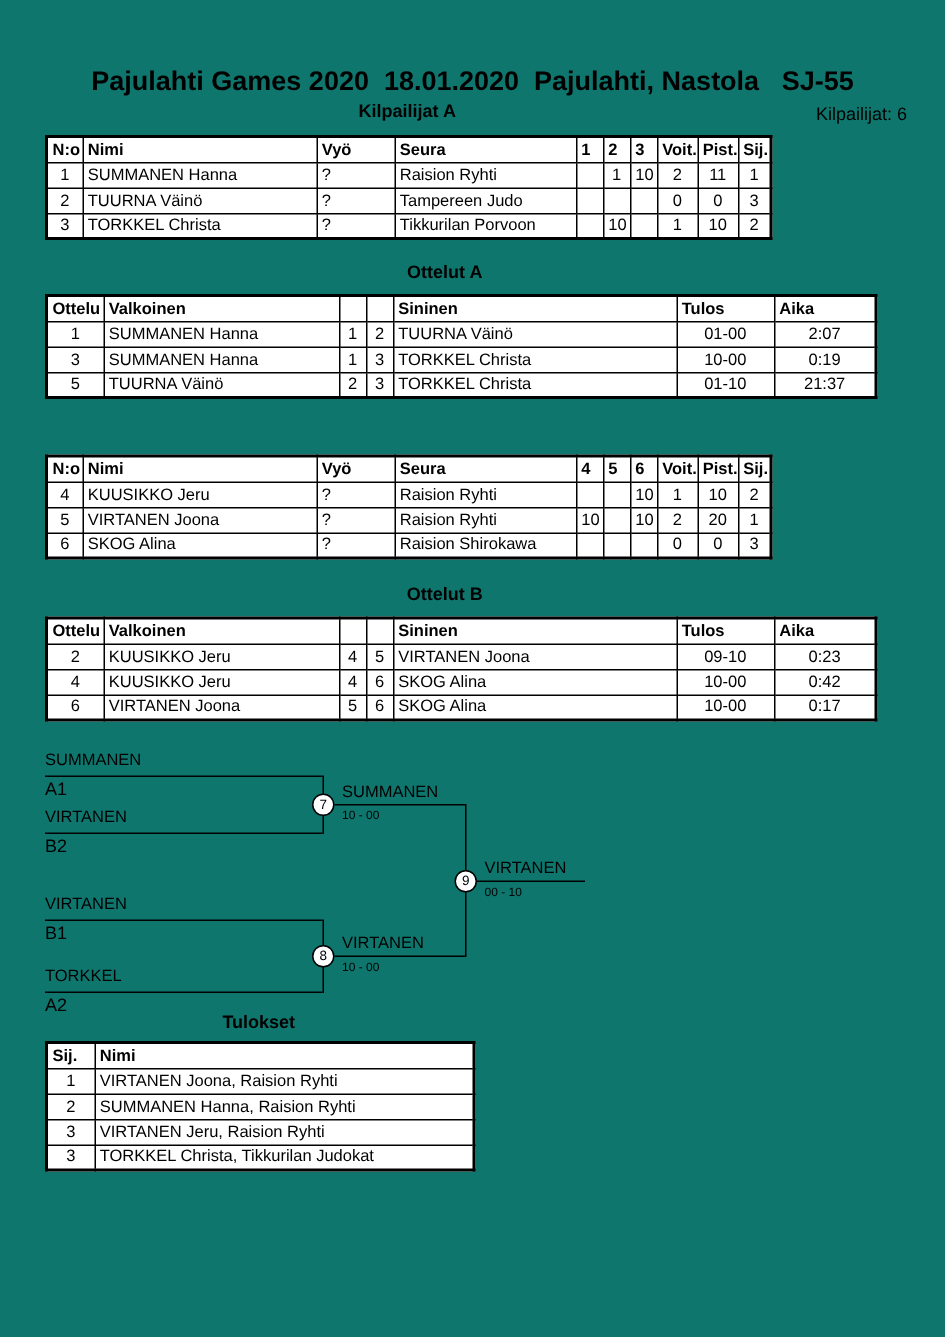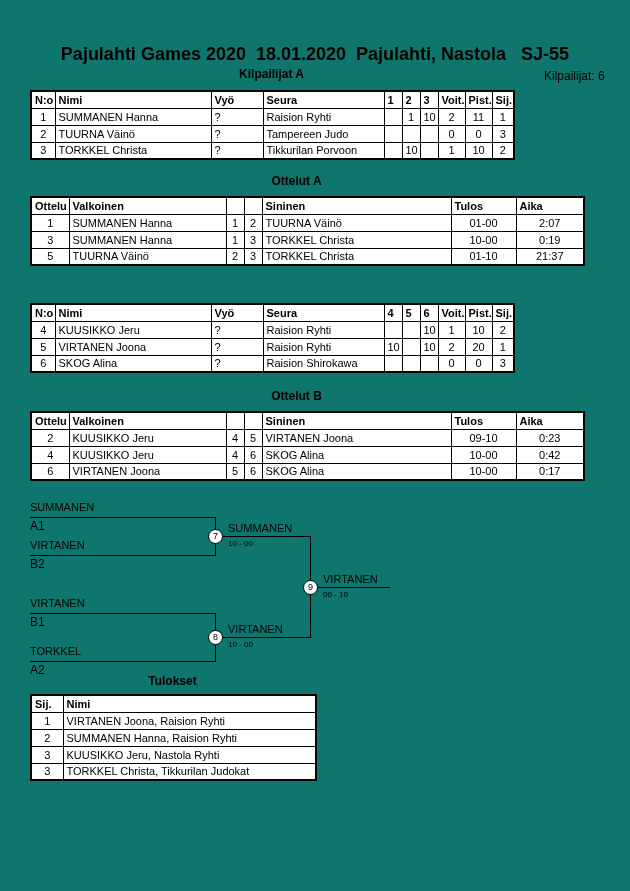--- a/index.html
+++ b/index.html
@@ -305,21 +305,21 @@
         <tr>
           <td class="col-place">1</td>
           <td class="col-name">VIRTANEN Joona, Raision Ryhti</td>
         </tr>
         <tr>
           <td class="col-place">2</td>
           <td class="col-name">SUMMANEN Hanna, Raision Ryhti</td>
         </tr>
         <tr>
           <td class="col-place">3</td>
-          <td class="col-name">KUUSIKKO Jeru, Nastola Ryhti</td>
+          <td class="col-name">VIRTANEN Jeru, Raision Ryhti</td>
         </tr>
         <tr>
           <td class="col-place">3</td>
           <td class="col-name">TORKKEL Christa, Tikkurilan Judokat</td>
         </tr>
       </tbody>
   </table>
 
 </div>
 

